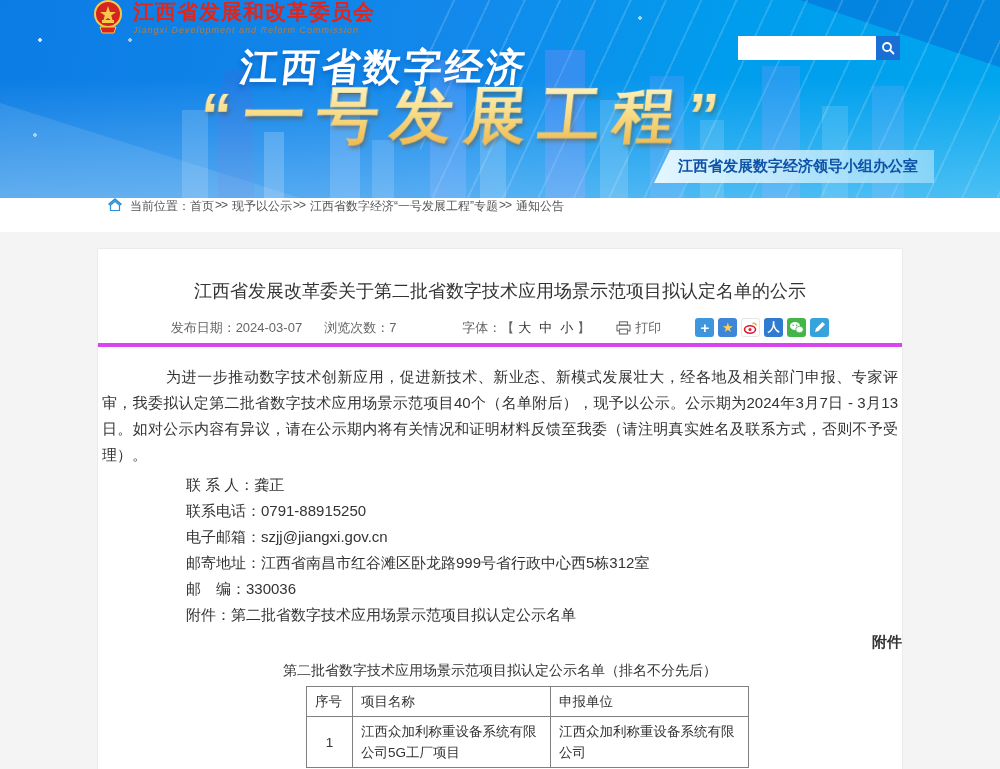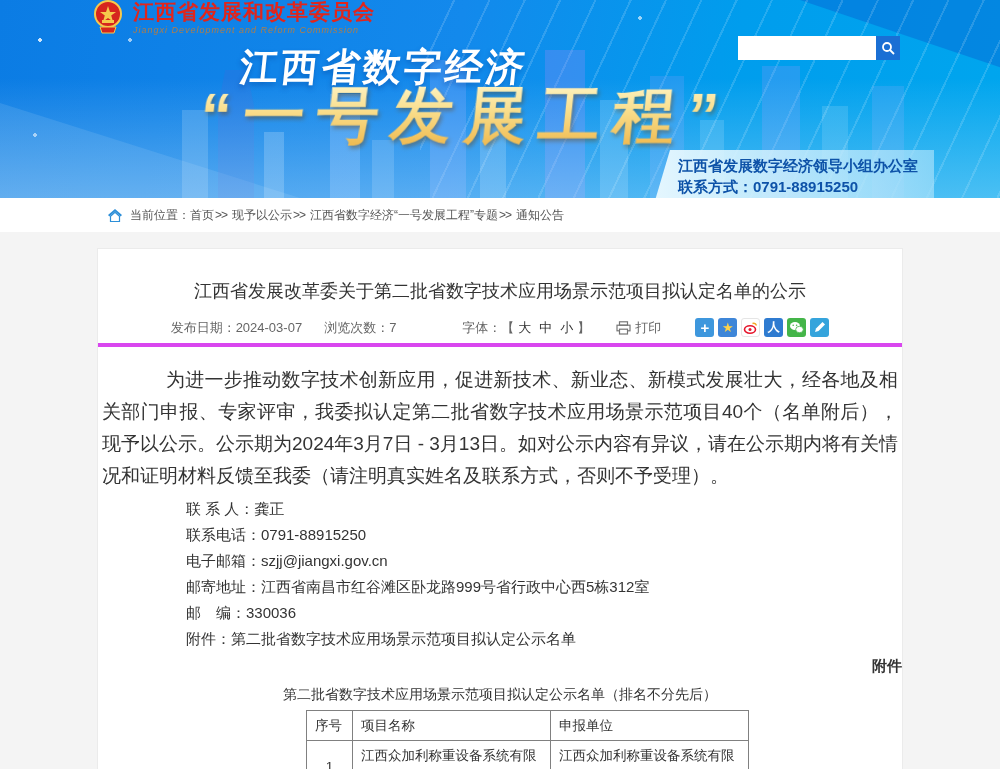--- a/index.html
+++ b/index.html
@@ -43,21 +43,21 @@
     background:linear-gradient(to bottom,#fdf4c6 10%,#f9dd8a 45%,#eeb64a 90%);
     -webkit-background-clip:text; background-clip:text; color:transparent;
     filter:drop-shadow(2px 3px 2px rgba(110,60,0,.40)); }
 
   .office-box { position:absolute; right:66px; top:150px; padding:5px 16px 7px 24px;
     background:linear-gradient(90deg,rgba(236,250,255,.95),rgba(165,224,250,.70));
     clip-path:polygon(16px 0,100% 0,100% 100%,0 100%); }
   .office-line { font-size:15px; font-weight:bold; color:#0d52a8; line-height:21px; white-space:nowrap; }
 
   
-  .breadcrumb { height:34px; background:#fff; display:flex; align-items:center; padding-left:108px;
+  .breadcrumb { height:34px; background:#fff; display:flex; padding-left:108px;
     font-size:12px; color:#555; }
   .crumb-home-icon { width:14px; height:13px; margin-right:8px; }
   .crumb-label { color:#555; }
   .crumb-link { color:#555; text-decoration:none; cursor:pointer; }
   .crumb-sep { color:#555; margin:0 5px 0 1px; letter-spacing:-1px; }
 
   
   .main { height:537px; padding-top:16px; background:#f4f4f4; overflow:hidden; }
   .card { width:806px; min-height:521px; margin:0 auto; background:#fff; border:1px solid #ebebeb; padding-top:30px; }
 
@@ -75,21 +75,21 @@
   .share-ic { width:19px; height:19px; border-radius:3px; margin-left:4px; display:flex;
     align-items:center; justify-content:center; font-size:13px; cursor:pointer; overflow:hidden; }
   .ic-plus { background:#3e97dd; color:#fff; font-weight:bold; font-size:15px; }
   .ic-star { background:#3e86d8; color:#ffd24a; font-size:13px; }
   .ic-weibo { background:#fff; border:1px solid #e5e5e5; }
   .ic-ren { background:#2f7bd0; color:#fff; font-size:12px; font-weight:bold; }
   .ic-wechat { background:#44b549; }
   .ic-pen { background:#35a4dc; }
 
   .article-body { padding-bottom:4px; }
-  .para { font-size:19px; color:#333; line-height:32px; text-indent:64px; margin:17px 4px 4px; text-align:justify; }
+  .para { font-size:15px; color:#333; line-height:26px; text-indent:64px; margin:17px 4px 4px; text-align:justify; }
   .contact-line { font-size:15px; color:#333; line-height:26px; padding-left:88px; white-space:nowrap; }
   .attach-heading { font-size:15px; color:#333; font-weight:bold; line-height:26px; padding-left:74px; margin-top:1px;text-align:right; }
   .table-caption { font-size:14px; color:#333; text-align:center; line-height:26px; margin-top:2px; }
 
   .list-table { border-collapse:collapse; table-layout:fixed; margin:3px 0 0 208px; font-size:13.5px; color:#333; }
   .list-table th, .list-table td { border:1px solid #808080; padding:4px 8px; font-weight:normal;
     text-align:left; vertical-align:middle; line-height:21px; word-break:break-all; }
   .col-num { width:46px; text-align:center; }
   .col-name { width:198px; }
   .col-org { width:198px; }
@@ -144,21 +144,20 @@
           <line x1="9" y1="9" x2="13" y2="13" stroke="#fff" stroke-width="1.8"></line>
         </svg>
       </button>
     </div>
 
     <div class="banner-main-title">江西省数字经济</div>
     <div class="banner-sub-title">“一号发展工程”</div>
 
     <div class="office-box">
       <div class="office-line">江西省发展数字经济领导小组办公室</div>
-      <div class="office-line">联系方式：0791-88915250</div>
     </div>
   </header>
 
   <nav class="breadcrumb">
     <svg class="crumb-home-icon" viewBox="0 0 14 13">
       <polygon points="7,0 14,6 12.6,7.4 7,2.6 1.4,7.4 0,6" fill="#2d8fd8"></polygon>
       <path d="M2.5,7.2 L7,3.4 L11.5,7.2 L11.5,12.5 L2.5,12.5 Z" fill="none" stroke="#2d8fd8" stroke-width="1.2"></path>
     </svg>
     <span class="crumb-label">当前位置：</span>
     <a class="crumb-link">首页</a>

